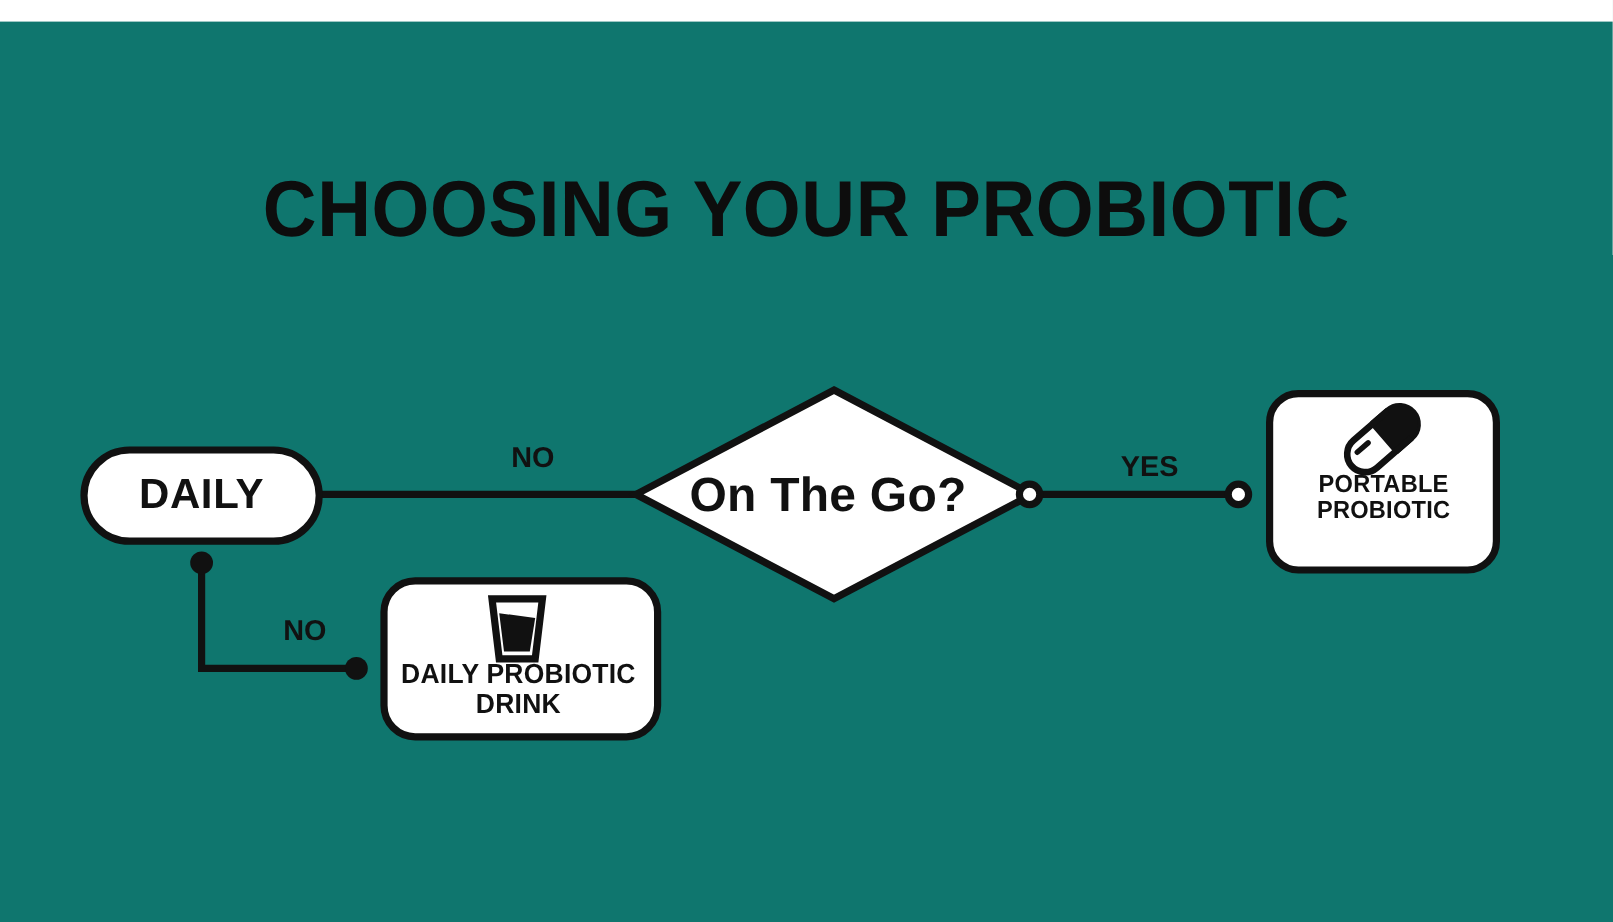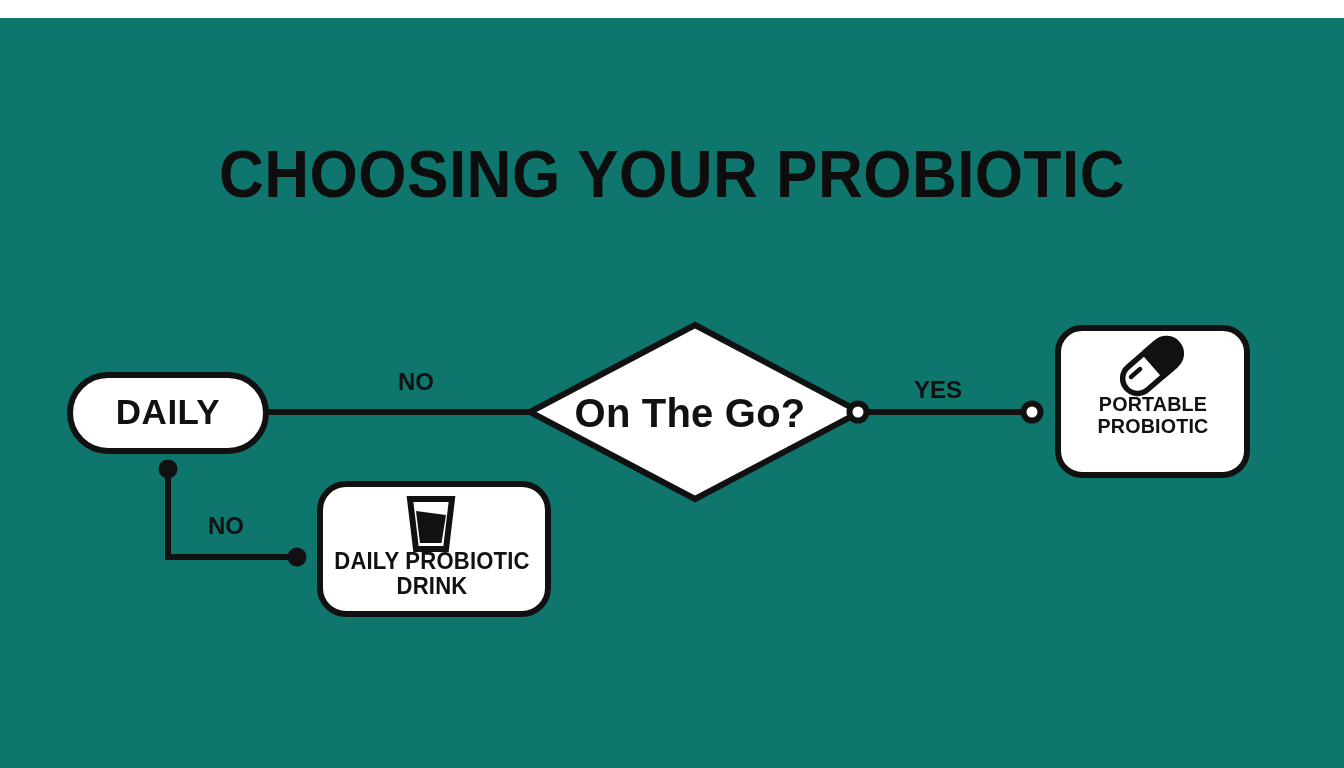--- a/index.html
+++ b/index.html
@@ -85,21 +85,21 @@
   }
   .lbl-portable .ln,
   .lbl-drink .ln { display: block; }
   .edge-label {
     position: absolute;
     font-family: "Liberation Sans", "DejaVu Sans", sans-serif;
     font-weight: bold;
     font-size: 24px;
     color: #111111;
     white-space: nowrap;
-    text-align: left;
+    text-align: right;
   }
   .lbl-no-1 { left: 398px; top: 350px; width: 64px; }
   .lbl-yes  { left: 914px; top: 358px; width: 68px; }
   .lbl-no-2 { left: 208px; top: 494px; width: 64px; }
 </style>
 </head>
 <body>
 
 <div id="canvas">
 

